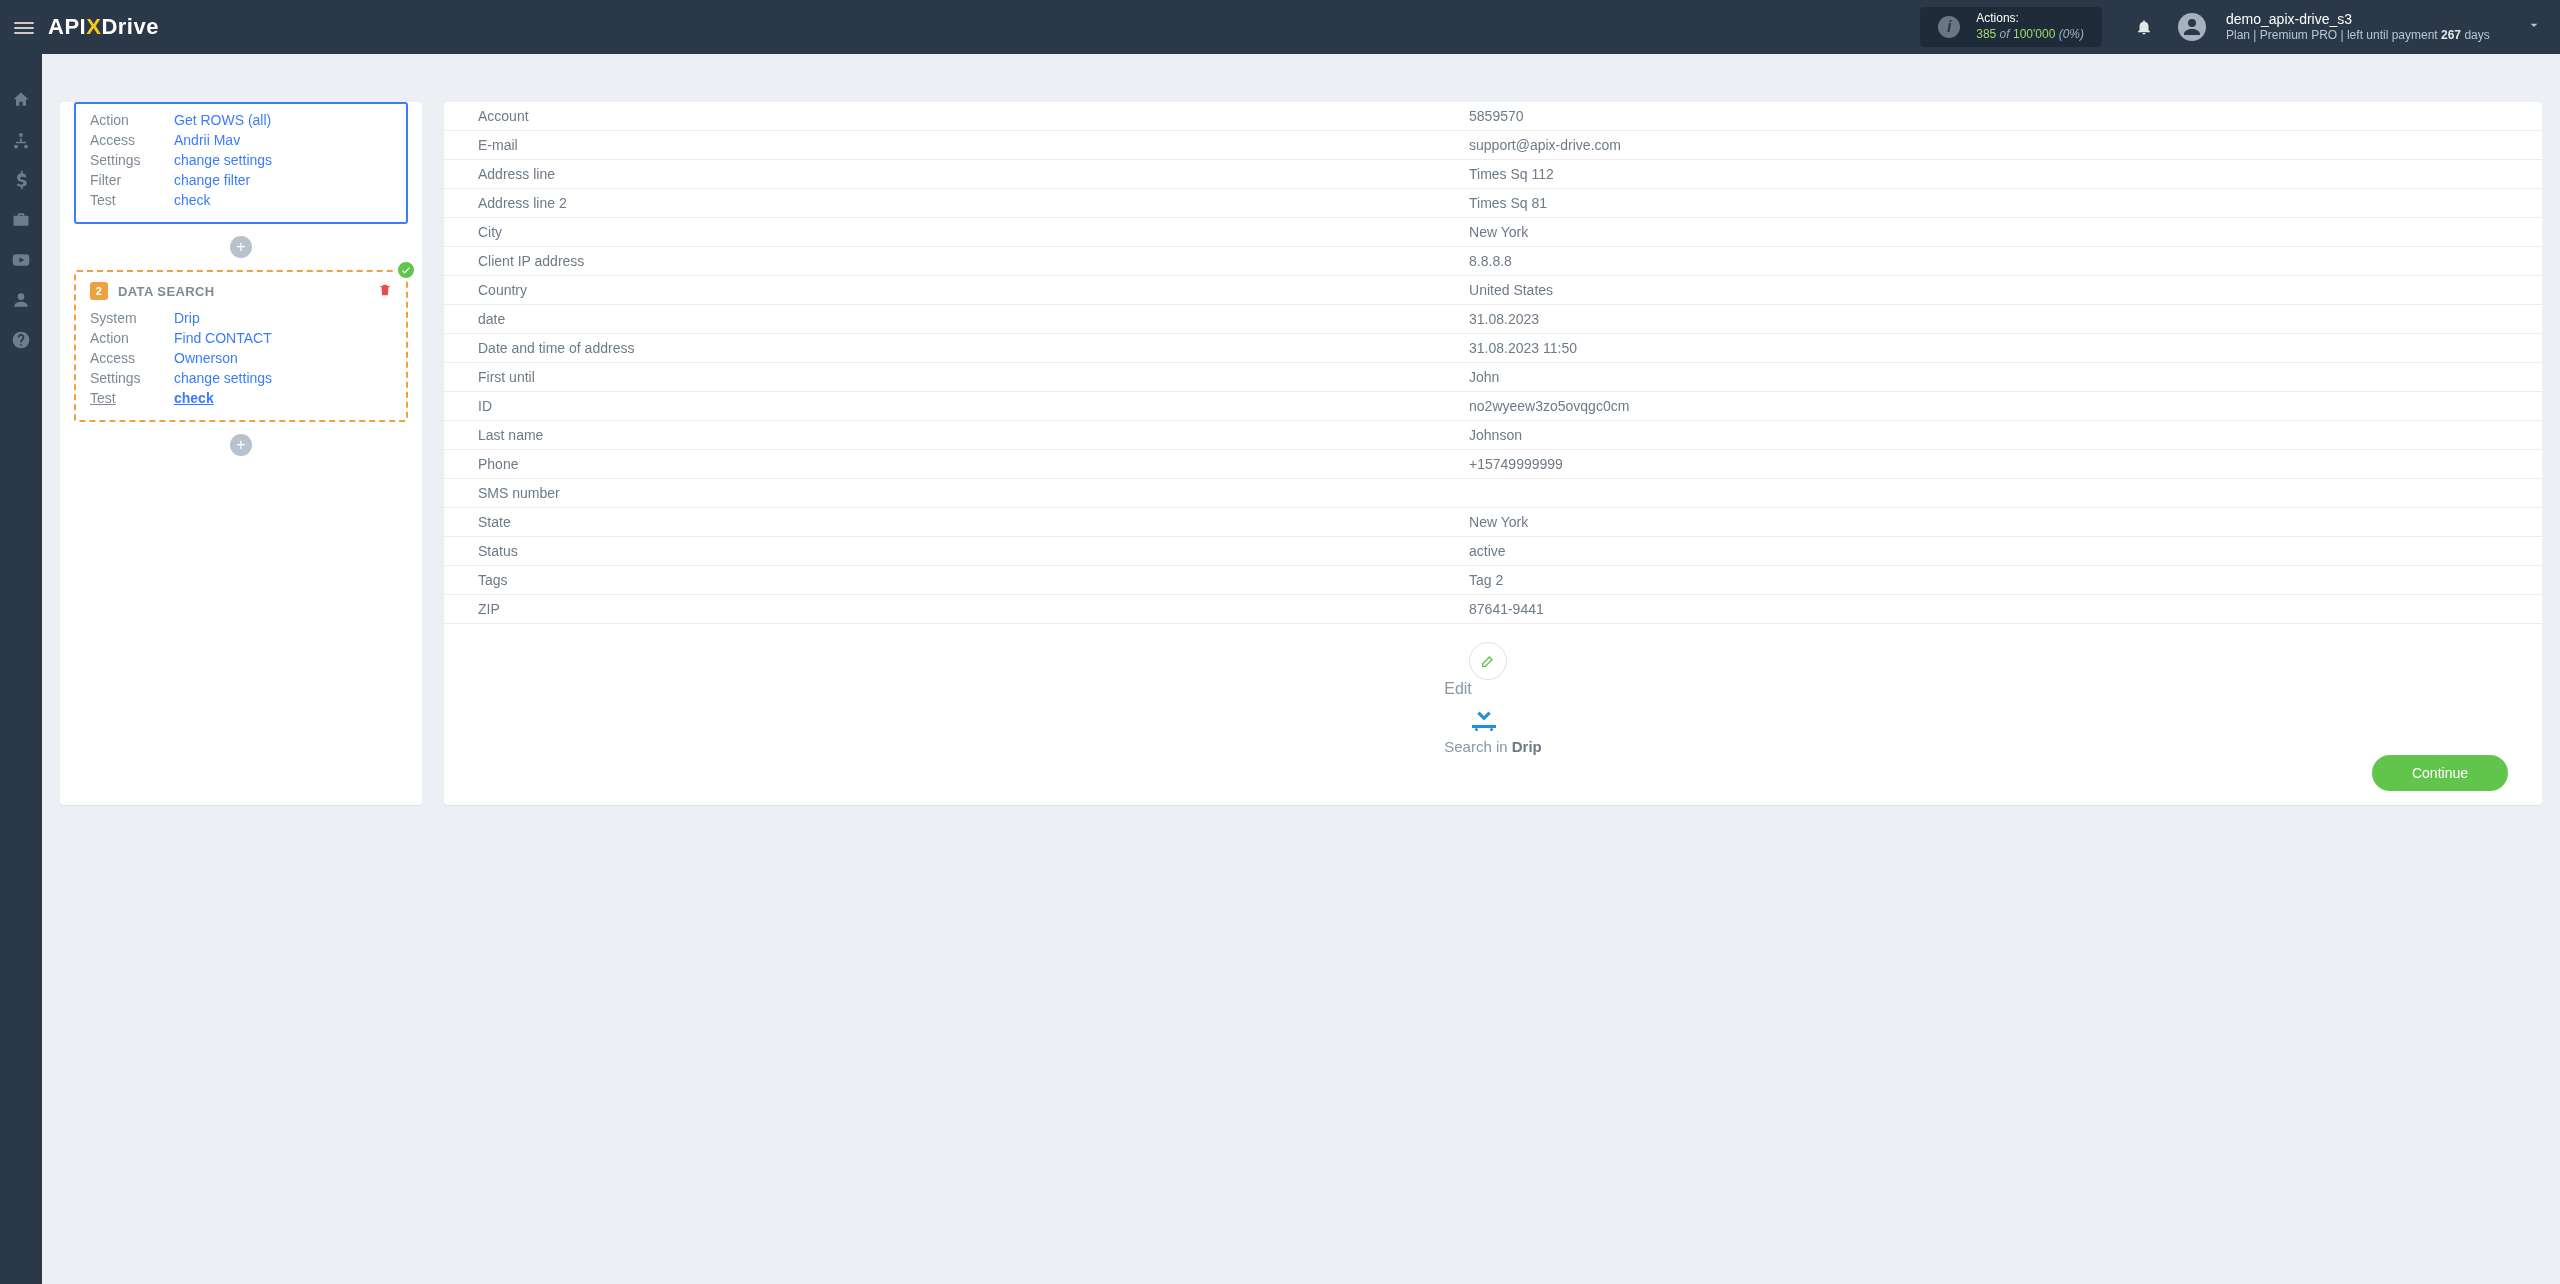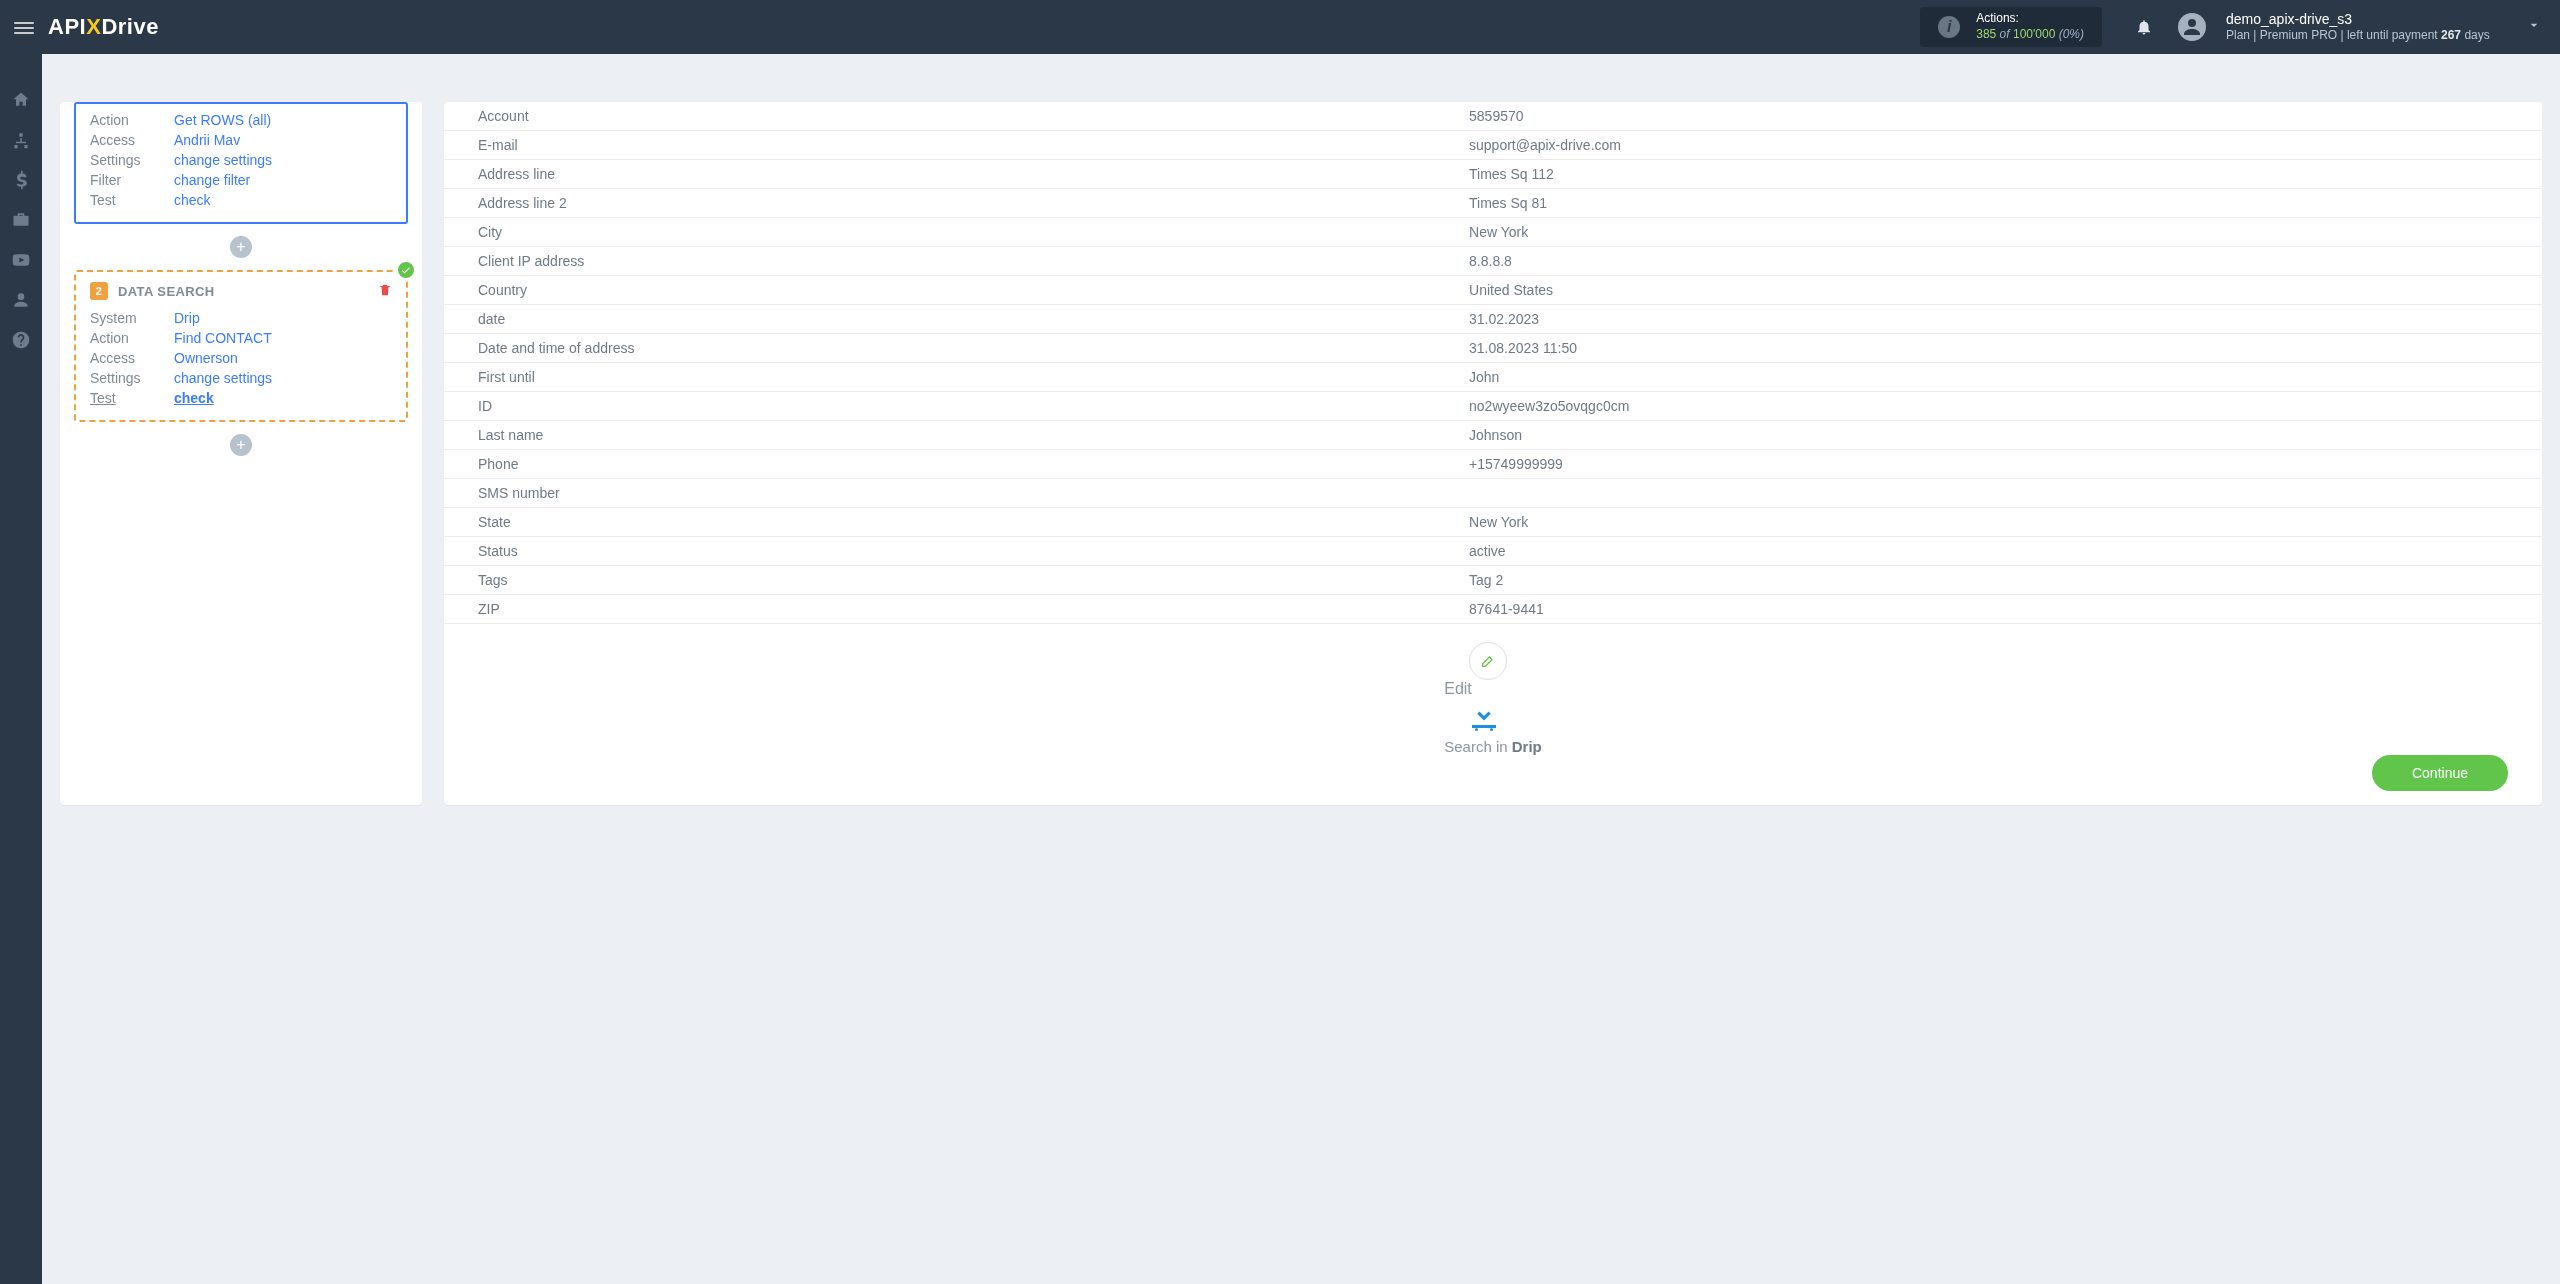--- a/index.html
+++ b/index.html
@@ -370,21 +370,21 @@
             <tr>
               <td>Client IP address</td>
               <td>8.8.8.8</td>
             </tr>
             <tr>
               <td>Country</td>
               <td>United States</td>
             </tr>
             <tr>
               <td>date</td>
-              <td>31.02.2023</td>
+              <td>31.08.2023</td>
             </tr>
             <tr>
               <td>Date and time of address</td>
               <td>31.08.2023 11:50</td>
             </tr>
             <tr>
               <td>First until</td>
               <td>John</td>
             </tr>
             <tr>

